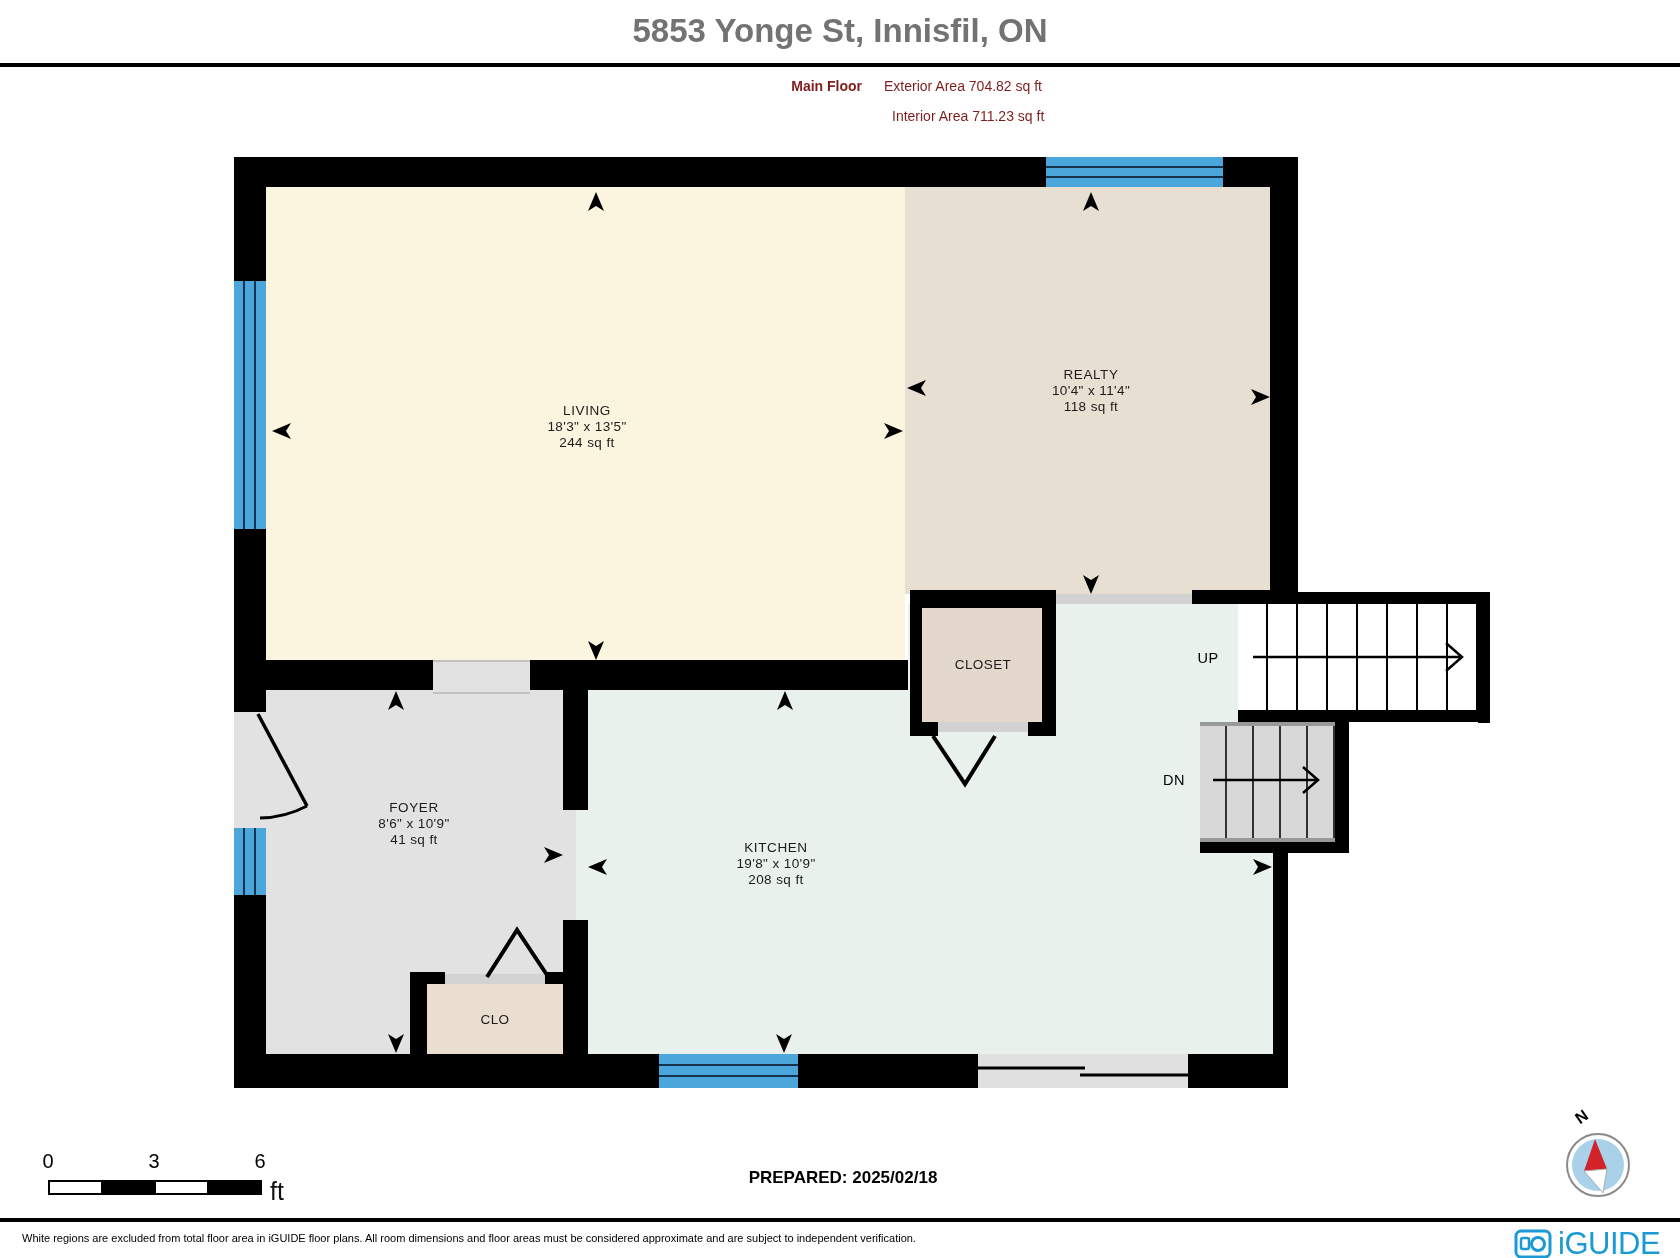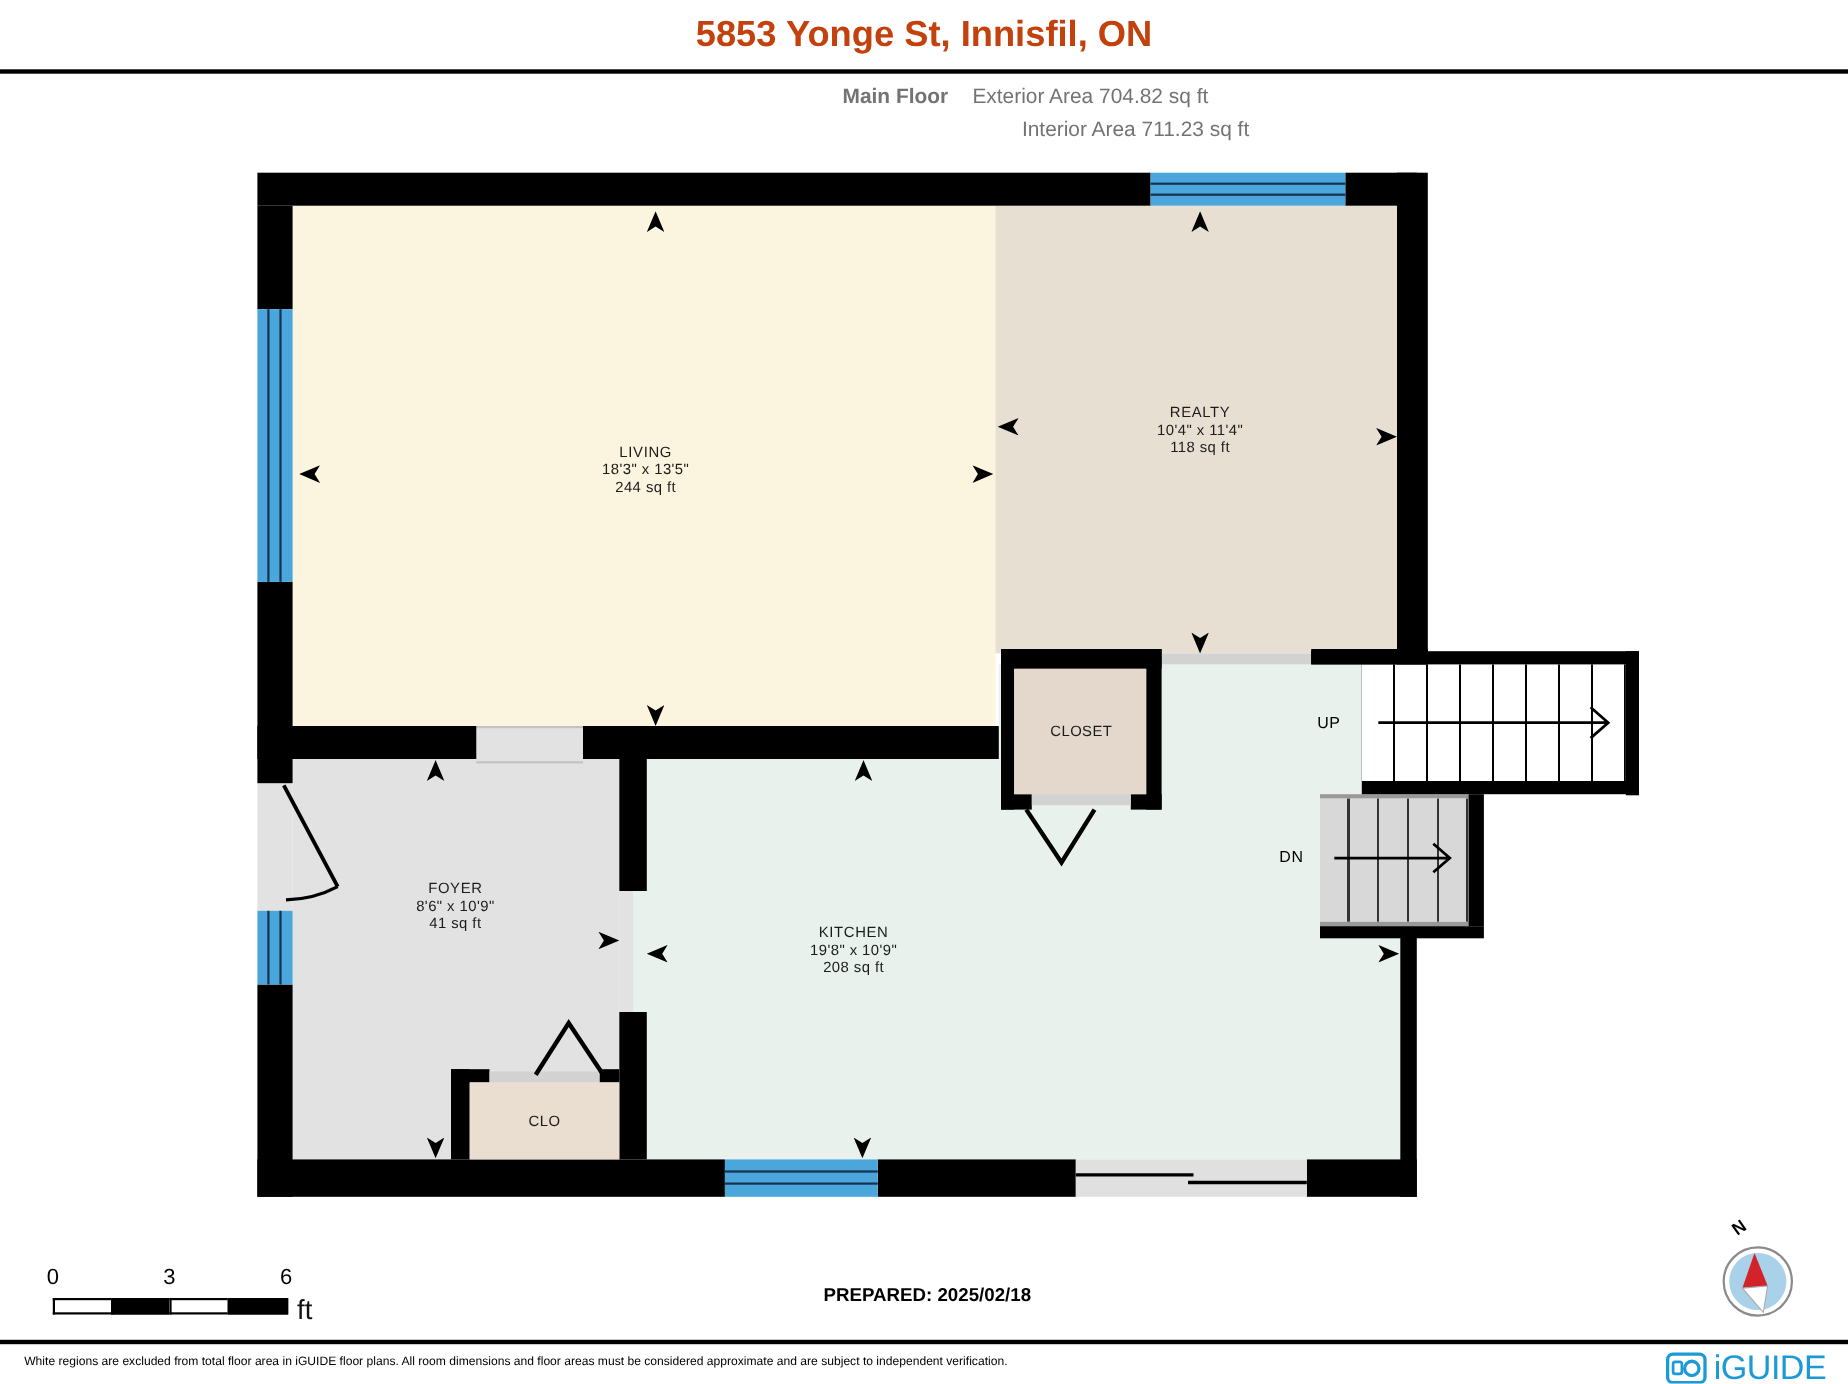--- a/index.html
+++ b/index.html
@@ -10,23 +10,23 @@
   .floor{position:absolute;}
   .thr{position:absolute;background:#D2D2D2;}
   .win{position:absolute;background:#4BA7DB;}
   .winline{position:absolute;background:#15334F;}
   .rlabel{position:absolute;transform:translate(-50%,-50%);text-align:center;
           font-size:13.5px;line-height:16px;color:#1c1c1c;letter-spacing:.4px;white-space:nowrap;}
   .rlabel .nm{letter-spacing:.6px;}
   .dim-arrow{position:absolute;}
   .dim-arrow polygon{fill:#000;}
   .stairlbl{position:absolute;transform:translate(-50%,-50%);font-size:14.5px;letter-spacing:.5px;color:#000000;}
-  .title{position:absolute;left:0;right:0;top:12px;text-align:center;font-size:33px;font-weight:bold;color:#c2410c;}
+  .title{position:absolute;left:0;right:0;top:12px;text-align:center;font-size:33px;font-weight:bold;color:#737373;}
   .hrule{position:absolute;left:0;width:1680px;height:4px;background:#000;}
-  .hdr-line{position:absolute;font-size:19px;color:#737373;white-space:nowrap;}
+  .hdr-line{position:absolute;font-size:14px;color:#7f1d1d;white-space:nowrap;}
   .scale-num{position:absolute;transform:translateX(-50%);font-size:20px;color:#000;}
   .scale-seg{height:11px;border:2px solid #000;border-right:none;}
   .scale-seg:last-child{border-right:2px solid #000;}
   .footer-text{position:absolute;font-size:11px;color:#000;white-space:nowrap;}
   .wm-band{position:absolute;background:#D9D9D9;display:flex;align-items:center;justify-content:center;}
   .wm-text{font-size:24px;color:#F1F1F1;letter-spacing:.5px;white-space:nowrap;
            text-shadow:0 0 2px #cfcfcf;}
   .prepared{position:absolute;transform:translateX(-50%);font-size:17px;font-weight:bold;color:#000;white-space:nowrap;}
   .logo{position:absolute;display:flex;align-items:center;gap:6px;}
   .logo-text{font-size:31px;color:#1C9AD6;letter-spacing:-.5px;}
@@ -35,21 +35,21 @@
 </style>
 </head>
 <body>
 
 <div class="page">
 
   <div class="title">5853 Yonge St, Innisfil, ON</div>
   <div class="hrule" style="top:63px;"></div>
   <div class="hdr-line" style="left:700px;top:78px;width:162px;text-align:right;font-weight:bold;">Main Floor</div>
   <div class="hdr-line" style="left:884px;top:78px;">Exterior Area 704.82 sq ft</div>
-  <div class="hdr-line" style="left:929px;top:108px;">Interior Area 711.23 sq ft</div>
+  <div class="hdr-line" style="left:892px;top:108px;">Interior Area 711.23 sq ft</div>
 
   <div class="floor" style="left:266px;top:187px;width:639px;height:473px;background:#FBF4DE;"></div>
   <div class="floor" style="left:905px;top:187px;width:365px;height:407px;background:#E7DFD2;"></div>
   <div class="floor" style="left:908px;top:604px;width:365px;height:450px;background:#E8F1EB;"></div>
   <div class="floor" style="left:588px;top:690px;width:320px;height:364px;background:#E8F1EB;"></div>
   <div class="floor" style="left:266px;top:690px;width:297px;height:364px;background:#E2E2E2;"></div>
 
   <div class="thr" style="left:433px;top:660px;width:97px;height:30px;background:#E2E2E2;border-top:2px solid #C2C2C2;border-bottom:2px solid #C2C2C2;"></div>
   <div class="thr" style="left:1056px;top:594px;width:136px;height:10px;"></div>
   <div class="thr" style="left:563px;top:810px;width:13px;height:110px;background:#E2E2E2;"></div>

